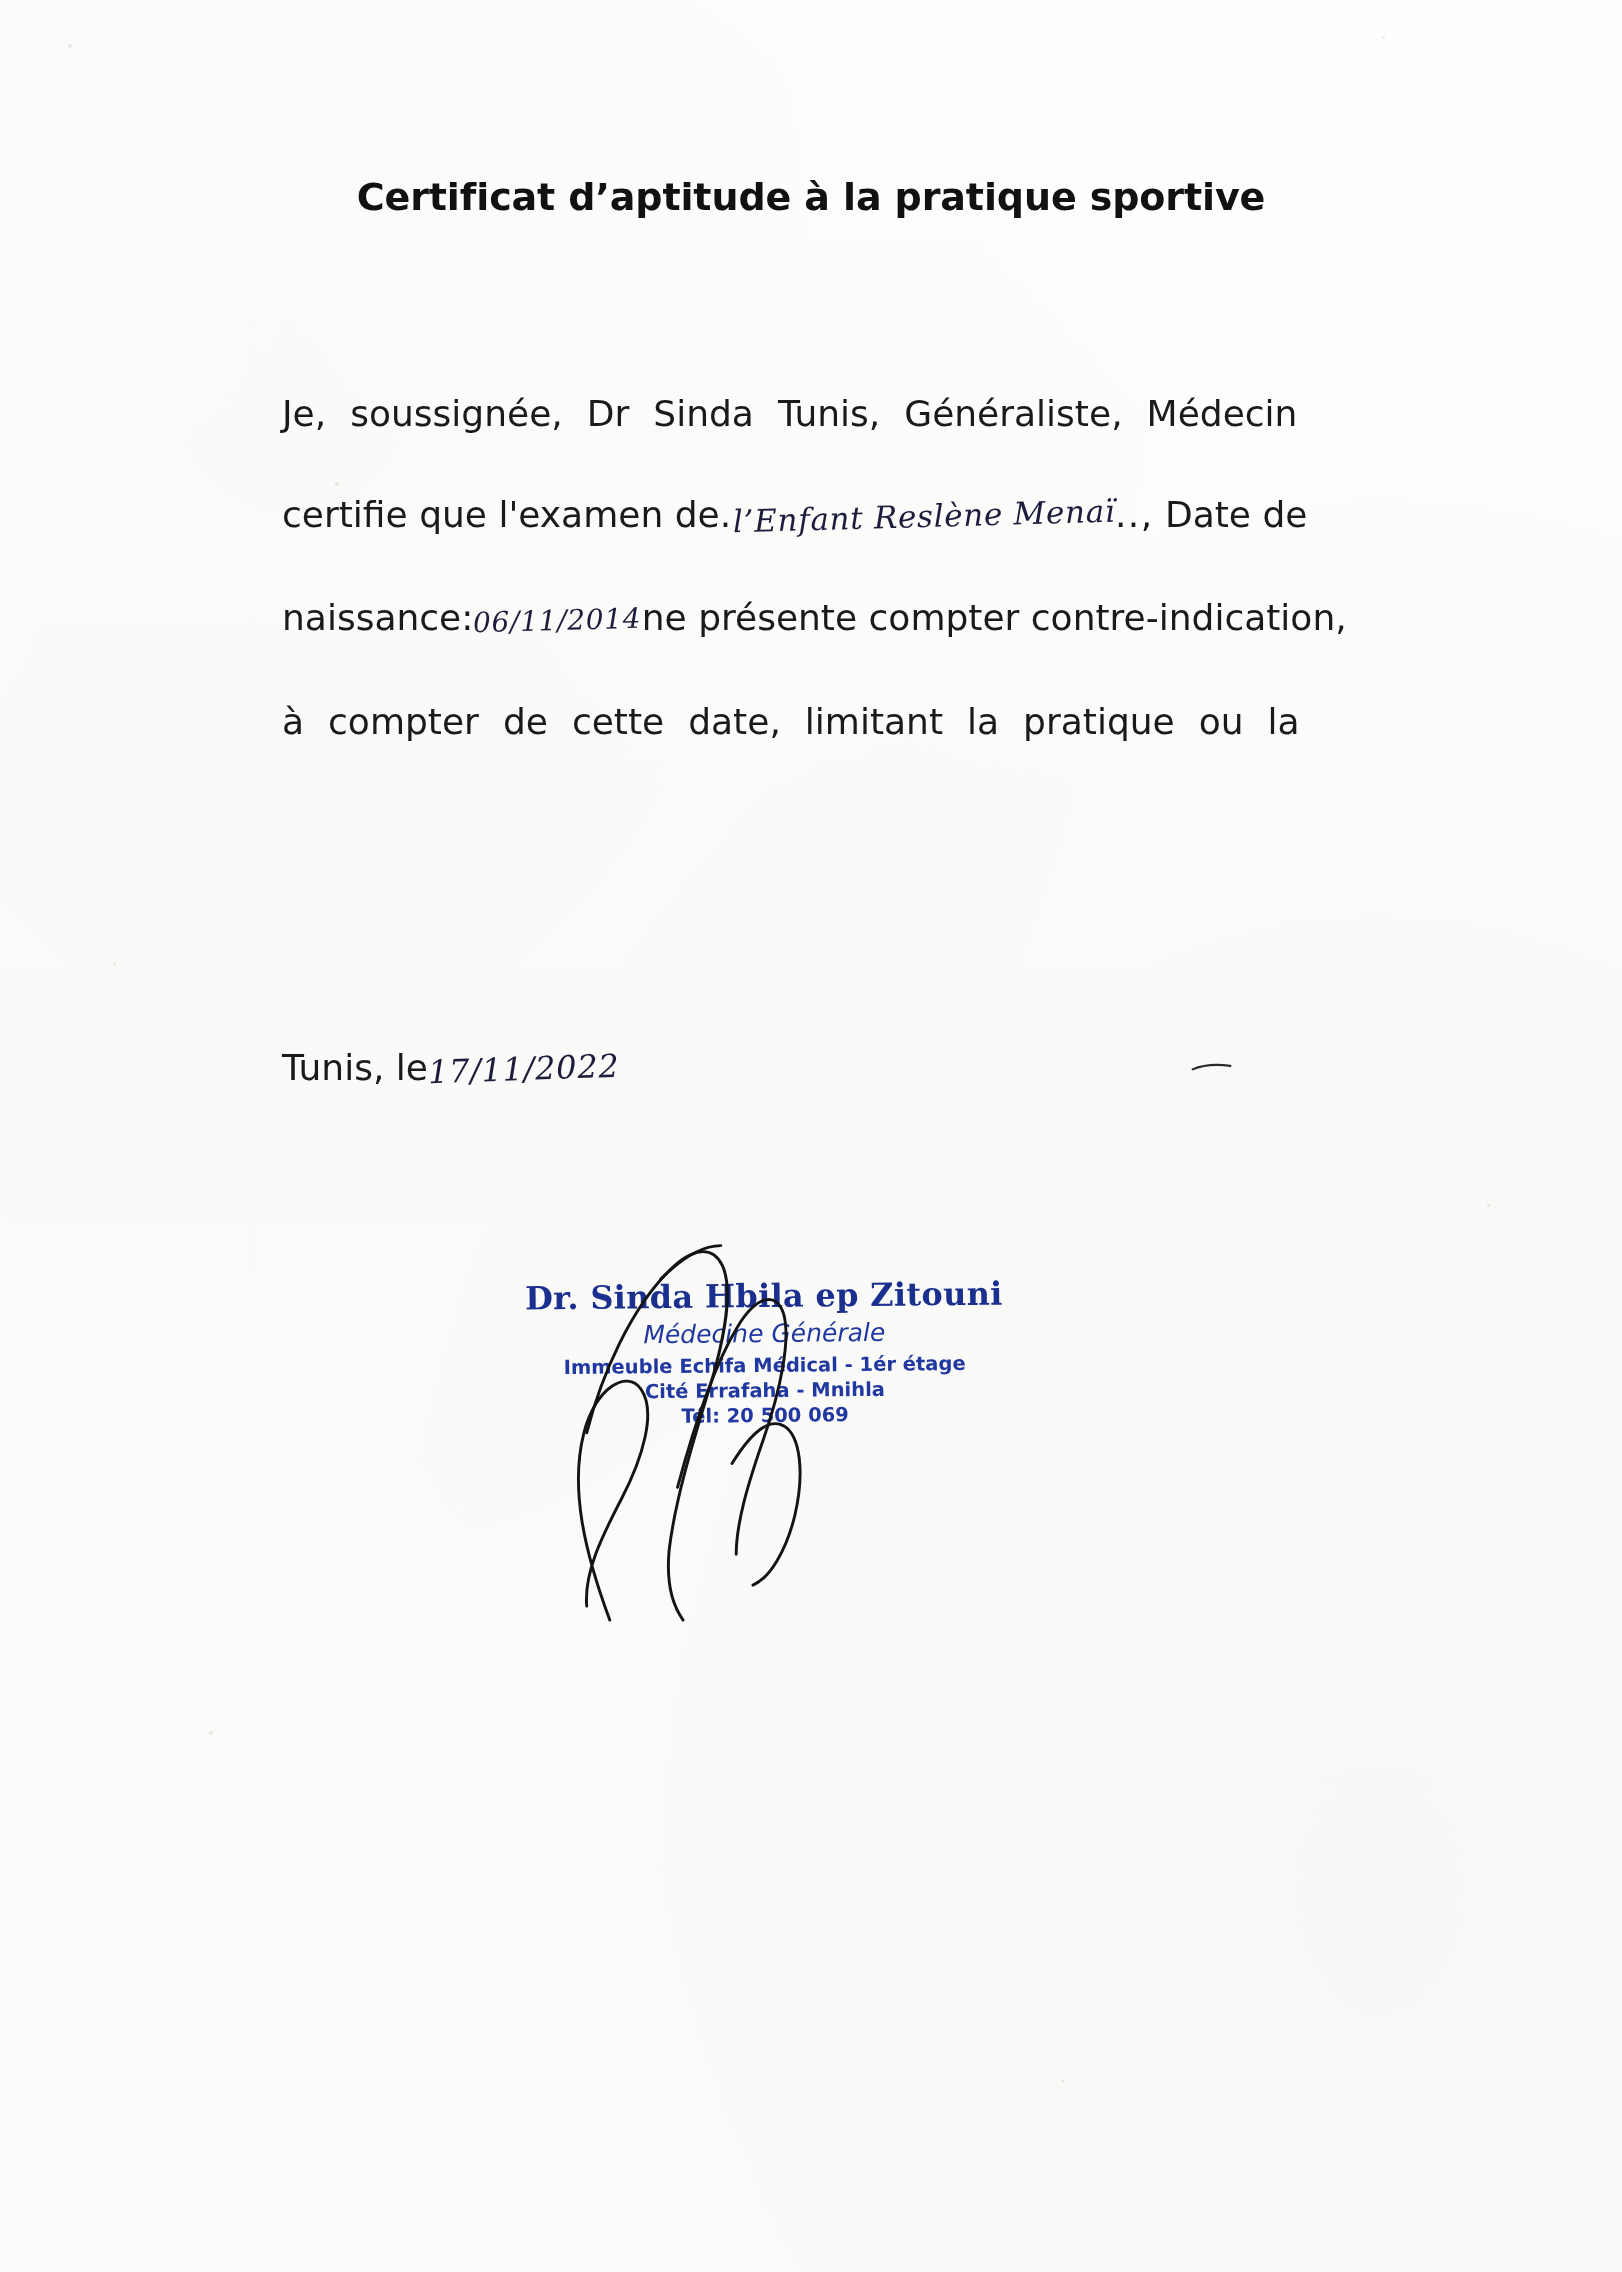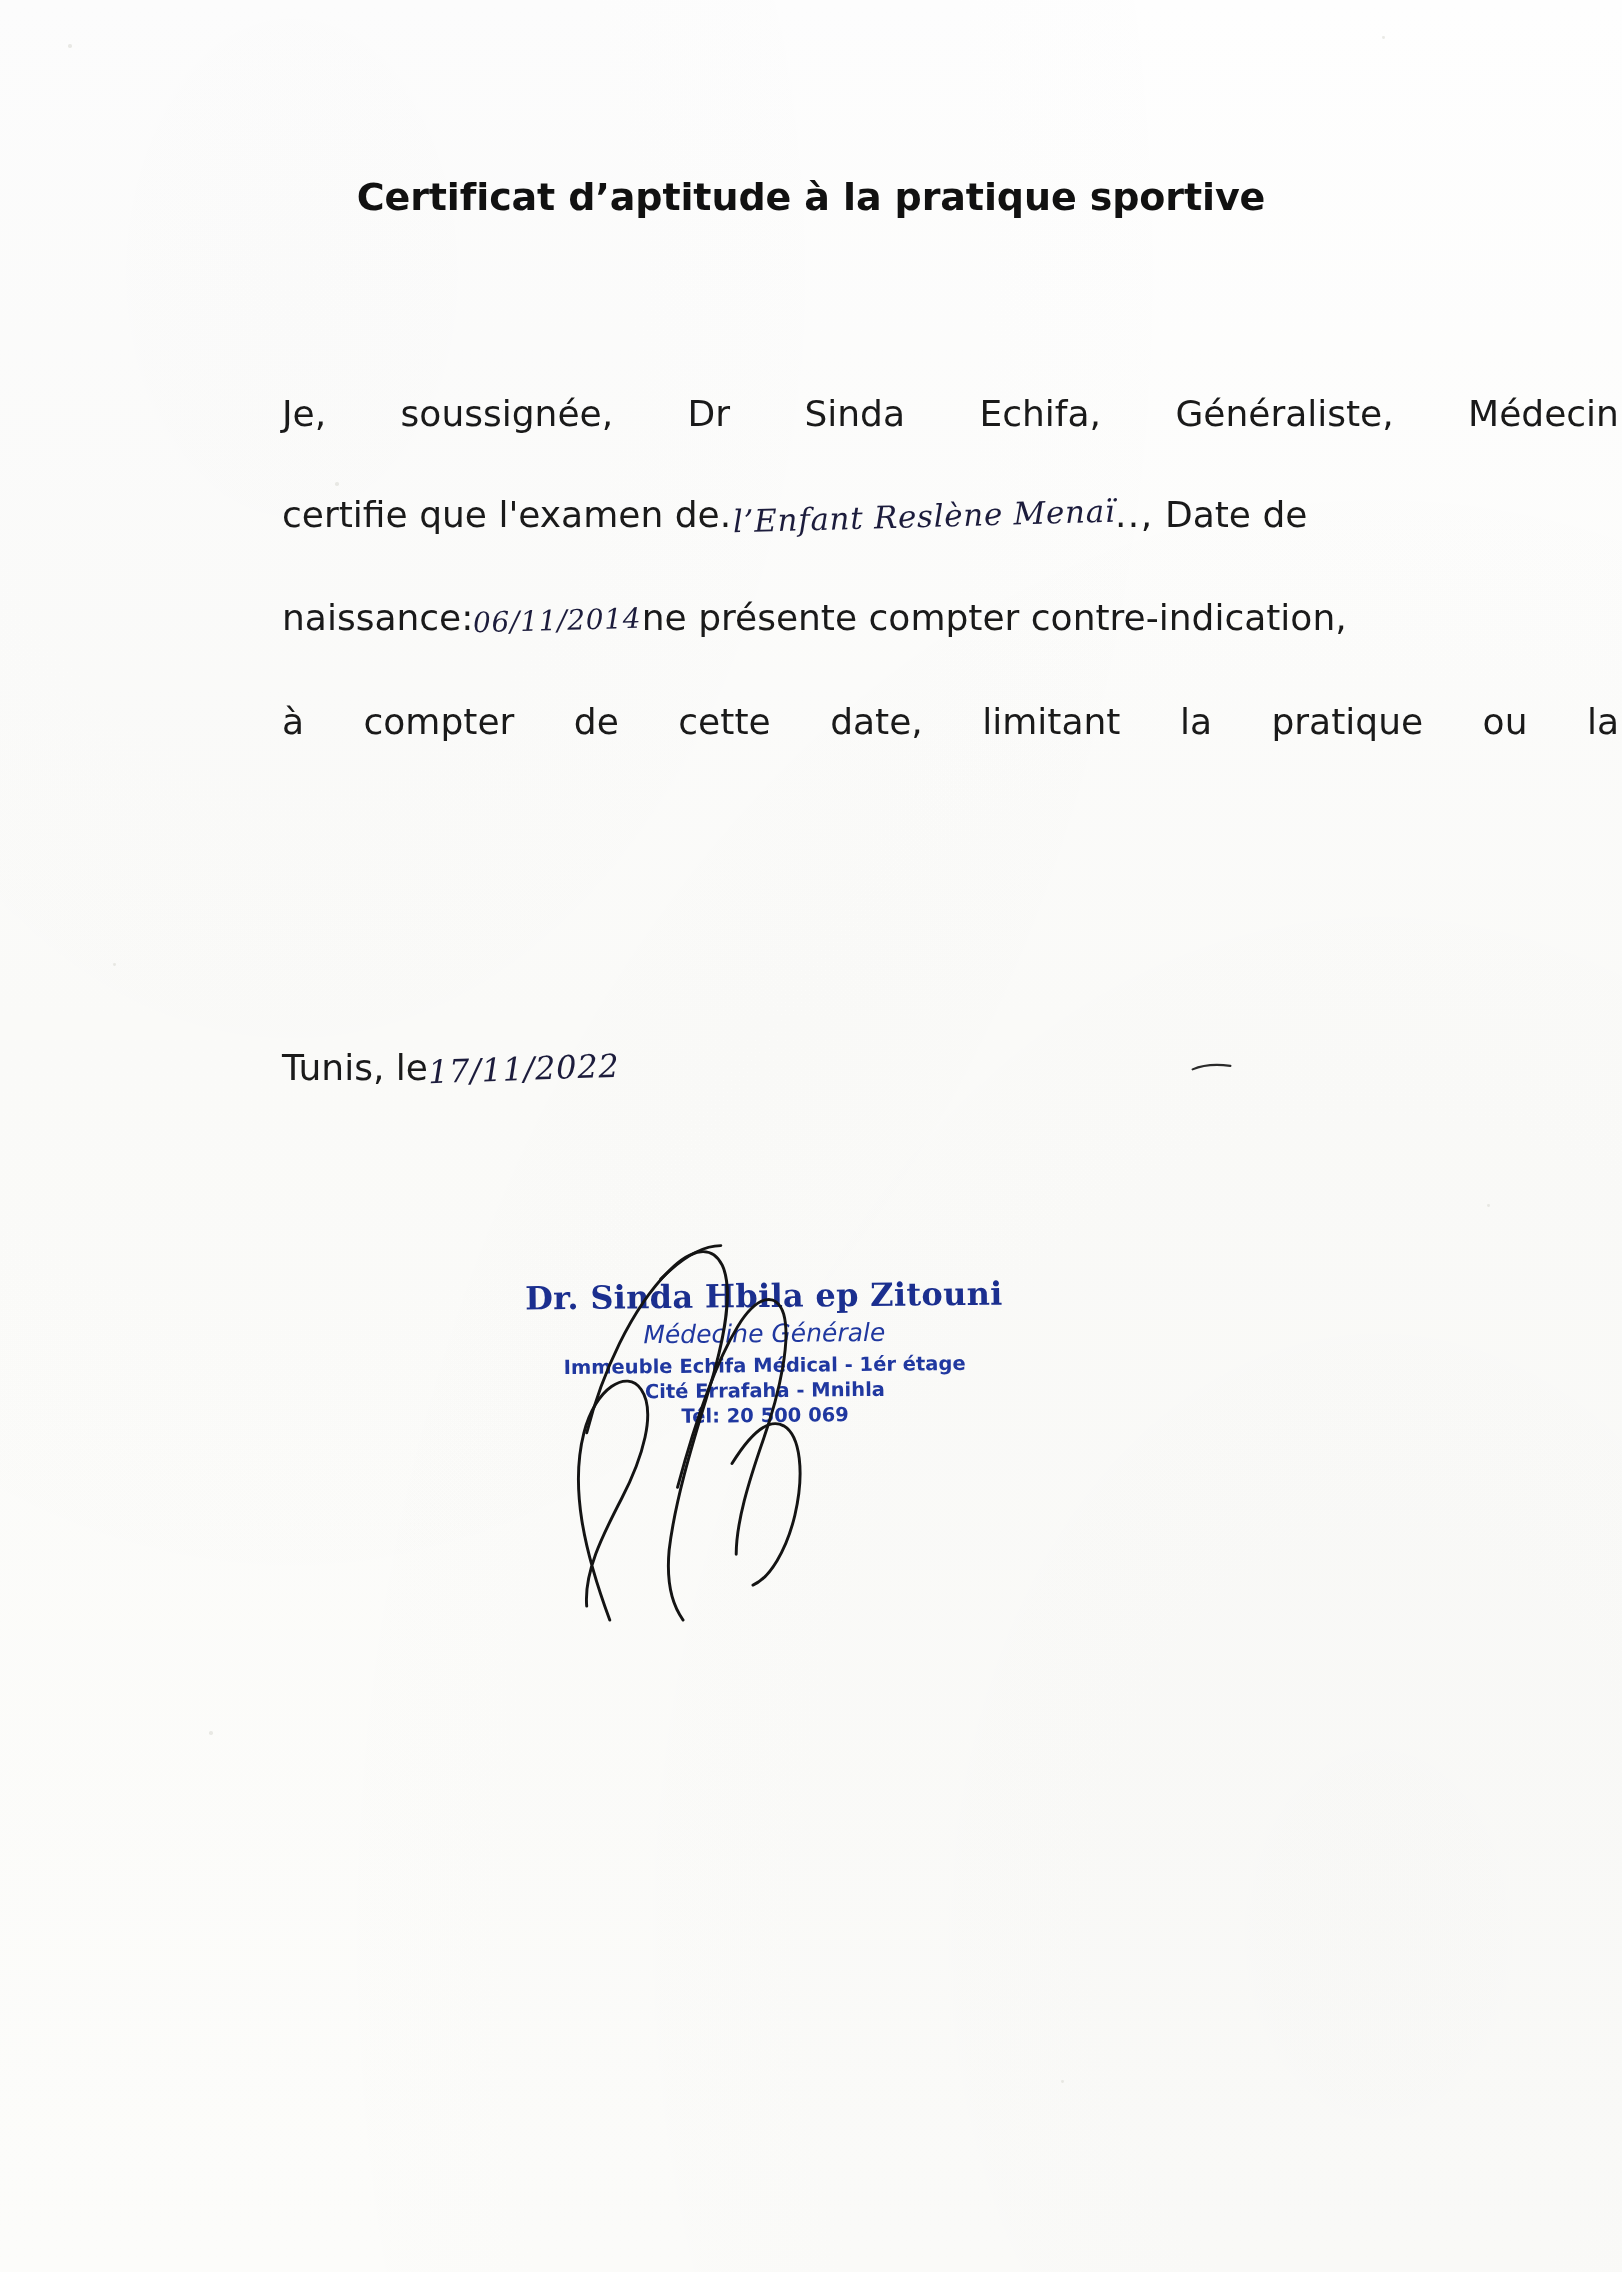--- a/index.html
+++ b/index.html
@@ -53,21 +53,21 @@
     top: 363px;
   }
   .body-line {
     font-size: 36px;
     color: #1a1a1a;
     line-height: 101px;
     white-space: nowrap;
   }
   .body-line.justify {
     display: flex;
-    justify-content: space-between;
+    justify-content: flex-start;
     gap: 24px;
   }
   .body-line.justify > span {
     white-space: pre;
   }
 
   .hand {
     font-family: "DejaVu Serif", serif;
     font-style: italic;
     color: #1c1c3c;
@@ -180,21 +180,21 @@
 
   <h1 class="doc-title">Certificat d’aptitude à la pratique sportive</h1>
 
   <div class="body-block">
 
     <div class="body-line justify">
       <span>Je,</span>
       <span>soussignée,</span>
       <span>Dr</span>
       <span>Sinda</span>
-      <span>Echifa,</span>
+      <span>Tunis,</span>
       <span>Généraliste,</span>
       <span>Médecin</span>
     </div>
 
     <div class="body-line">
       <span>certifie que l'examen de</span><span class="dots">.</span><span class="hand">l’Enfant Reslène Menaï</span><span class="dots">..,</span>&nbsp;<span>Date de</span>
     </div>
 
     <div class="body-line">
       <span>naissance:</span><span class="hand small">06/11/2014</span><span>ne présente compter contre-indication,</span>

